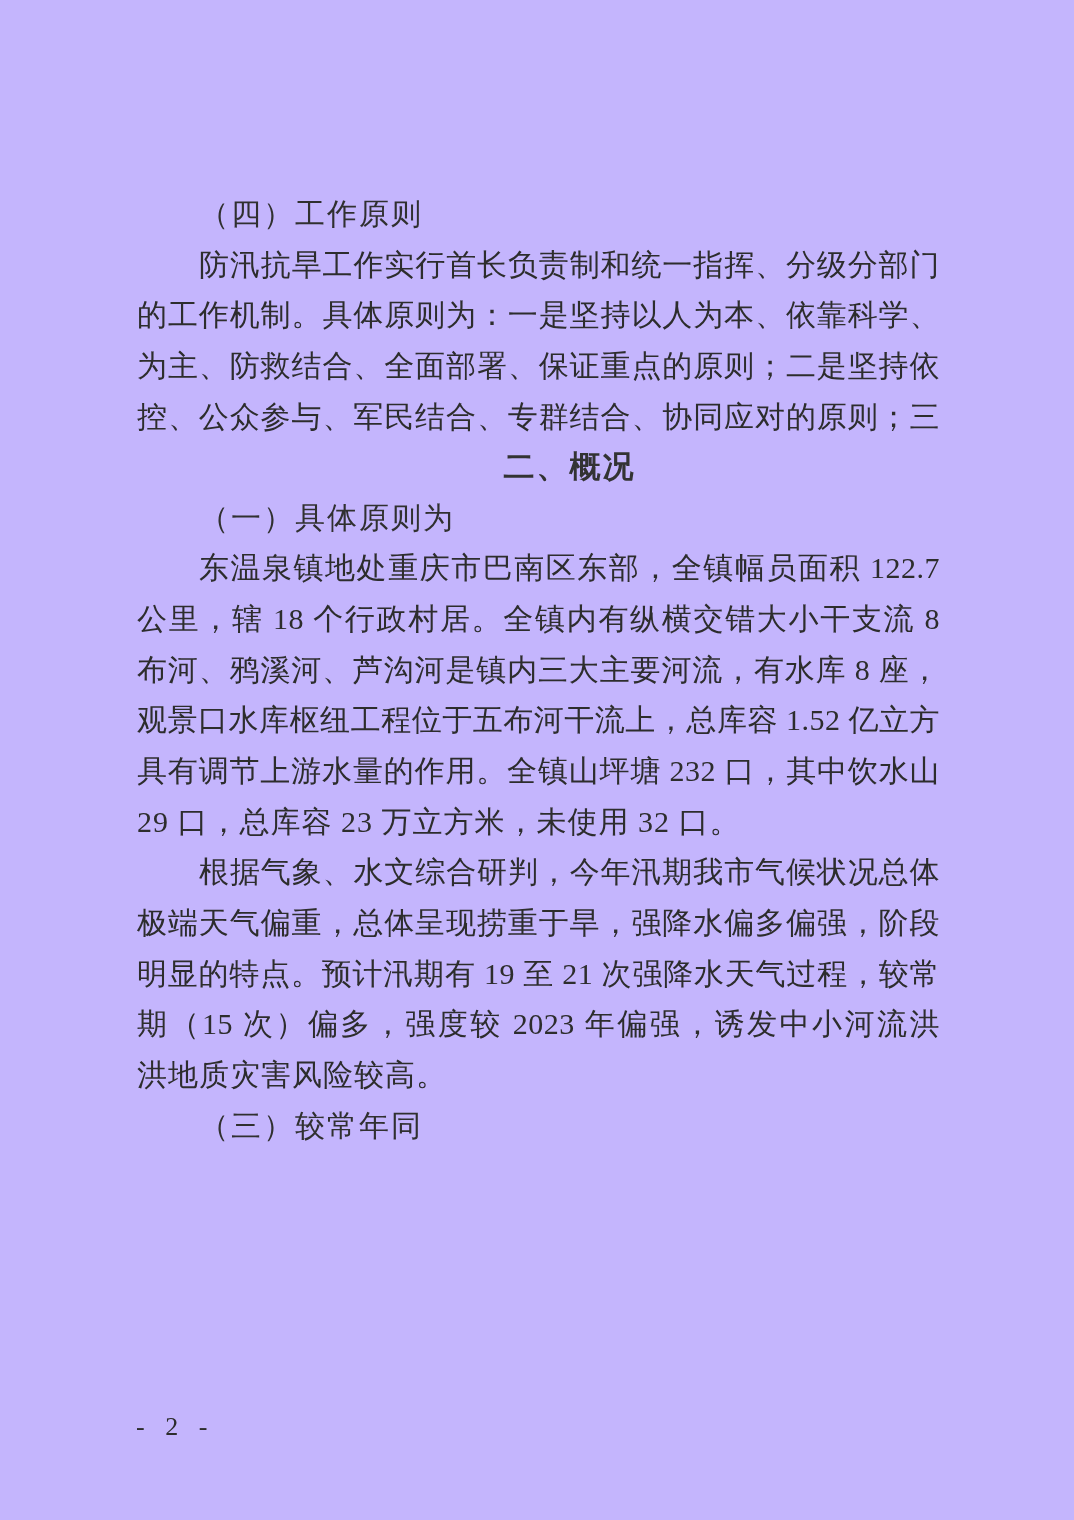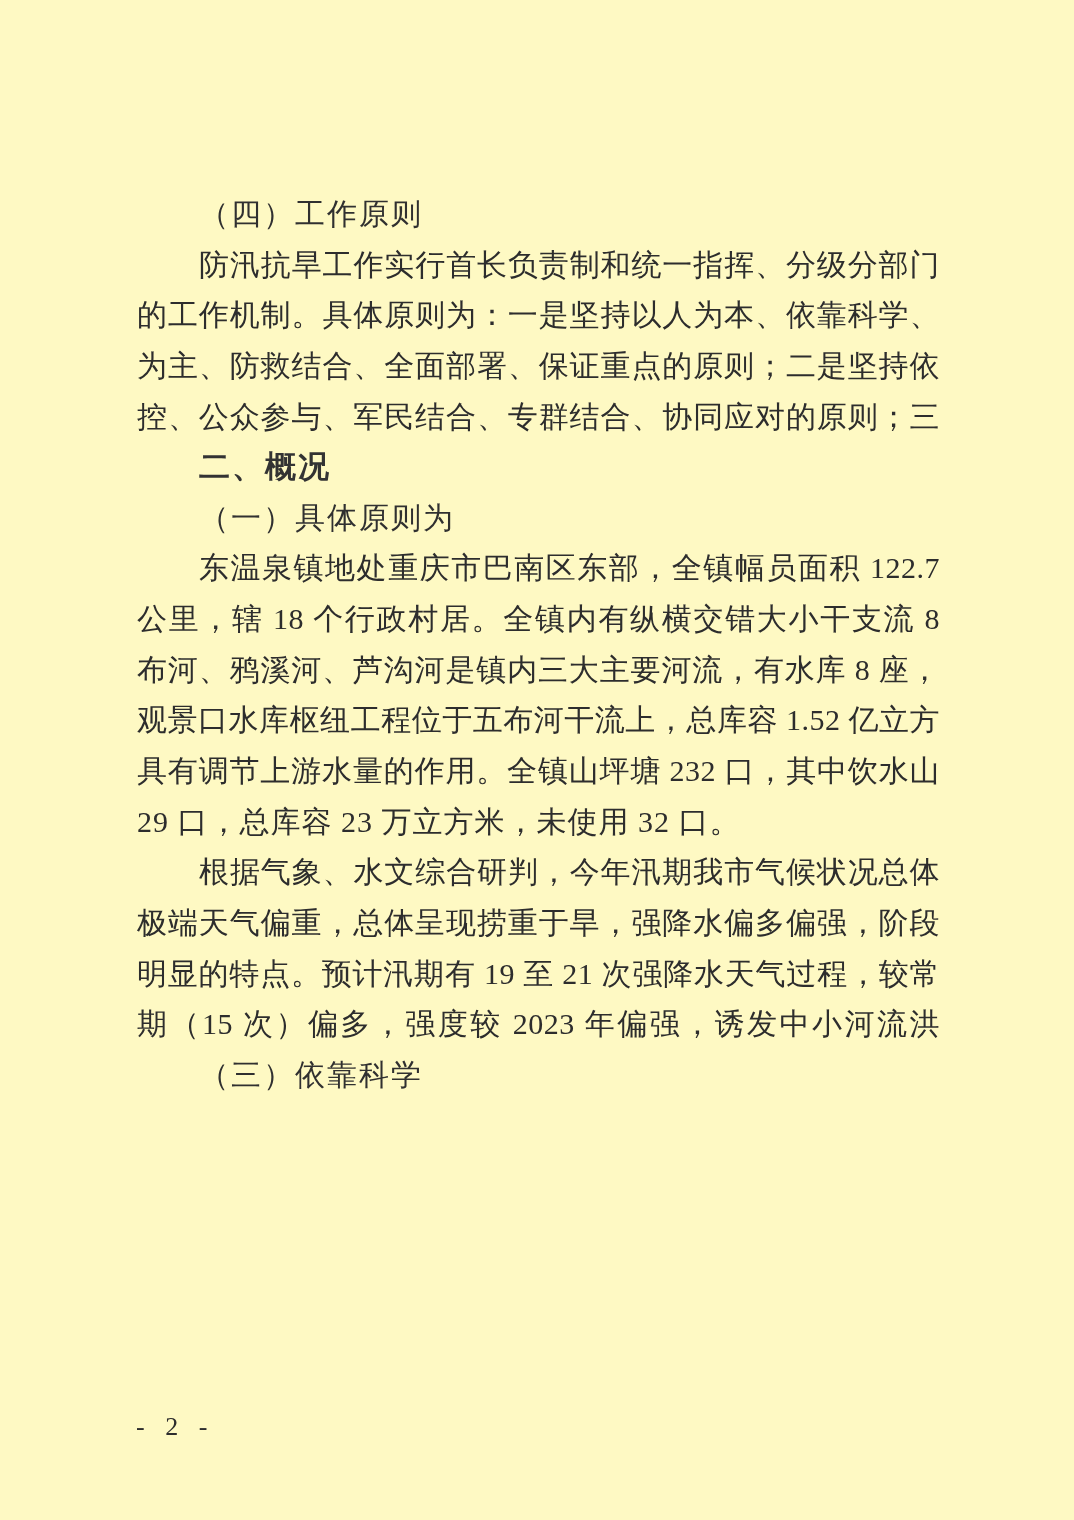--- a/index.html
+++ b/index.html
@@ -10,21 +10,21 @@
     width: 1074px;
     height: 1520px;
     position: relative;
     background: #ffffff;
     overflow: hidden;
     font-family: "Liberation Serif", "DejaVu Serif", serif;
   }
   .page {
     position: absolute;
     inset: 0;
-    background: #fef9c3;
+    background: #c4b5fd;
   }
   .text-block {
     position: absolute;
     left: 137px;
     top: 189px;
     width: 803px;
   }
   .line {
     height: 50.65px;
     line-height: 50.65px;
@@ -48,20 +48,21 @@
     font-family: "Liberation Serif", "DejaVu Serif", serif;
     color: #303030;
     letter-spacing: 2px;
   }
   .line.heading-bold {
     font-family: "Liberation Sans", "DejaVu Sans", sans-serif;
     font-weight: 700;
     font-size: 31px;
     color: #333333;
     letter-spacing: 2px;
+    text-align: center;
   }
   .footer {
     position: absolute;
     left: 136px;
     top: 1412px;
     font-size: 26px;
     line-height: 30px;
     color: #2d2d2d;
     letter-spacing: 7px;
     font-family: "Liberation Serif", "DejaVu Serif", serif;
@@ -82,16 +83,17 @@
       <div class="line body indent fill">东温泉镇地处重庆市巴南区东部，全镇幅员面积 122.7 平方</div>
       <div class="line body fill">公里，辖 18 个行政村居。全镇内有纵横交错大小干支流 8 条，五</div>
       <div class="line body fill">布河、鸦溪河、芦沟河是镇内三大主要河流，有水库 8 座，其中</div>
       <div class="line body fill">观景口水库枢纽工程位于五布河干流上，总库容 1.52 亿立方米，</div>
       <div class="line body fill">具有调节上游水量的作用。全镇山坪塘 232 口，其中饮水山坪塘</div>
       <div class="line body">29 口，总库容 23 万立方米，未使用 32 口。</div>
       <div class="line body indent fill">根据气象、水文综合研判，今年汛期我市气候状况总体偏差，</div>
       <div class="line body fill">极端天气偏重，总体呈现捞重于旱，强降水偏多偏强，阶段高温</div>
       <div class="line body fill">明显的特点。预计汛期有 19 至 21 次强降水天气过程，较常年同</div>
       <div class="line body fill">期（15 次）偏多，强度较 2023 年偏强，诱发中小河流洪水、山</div>
-      <div class="line heading-kai indent">（三）依靠科学</div>
+      <div class="line body">洪地质灾害风险较高。</div>
+      <div class="line heading-kai indent">（三）较常年同</div>
     </div>
   <div class="footer">- 2 -</div>
 </div>
 
 </body></html>

